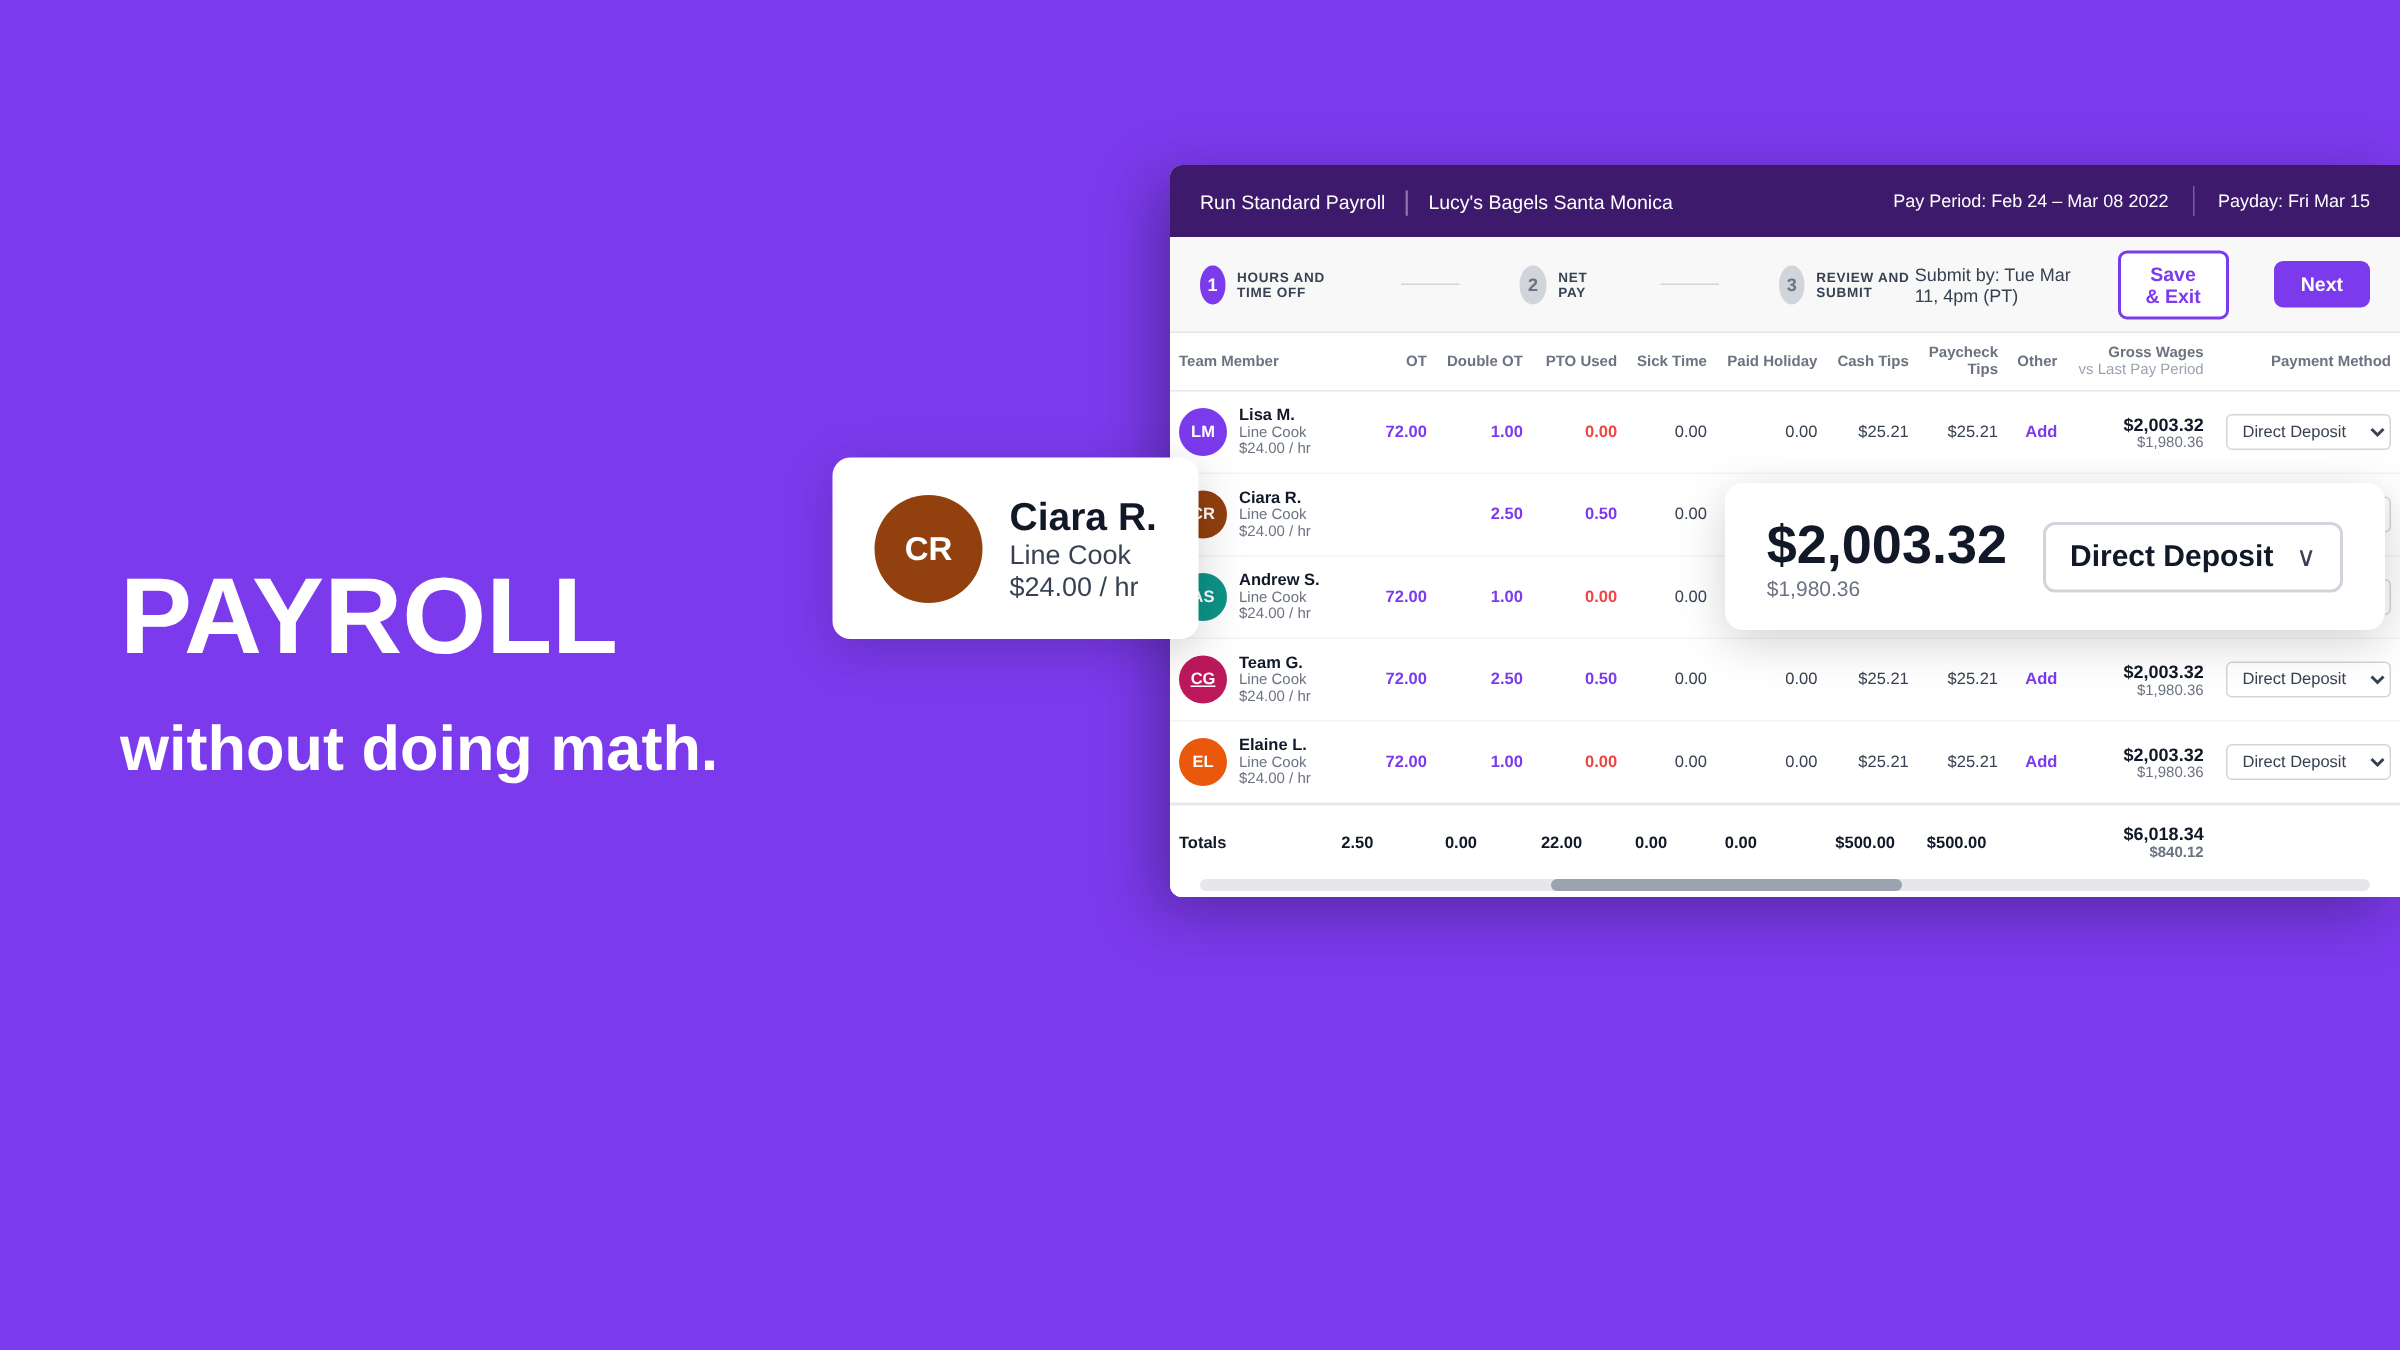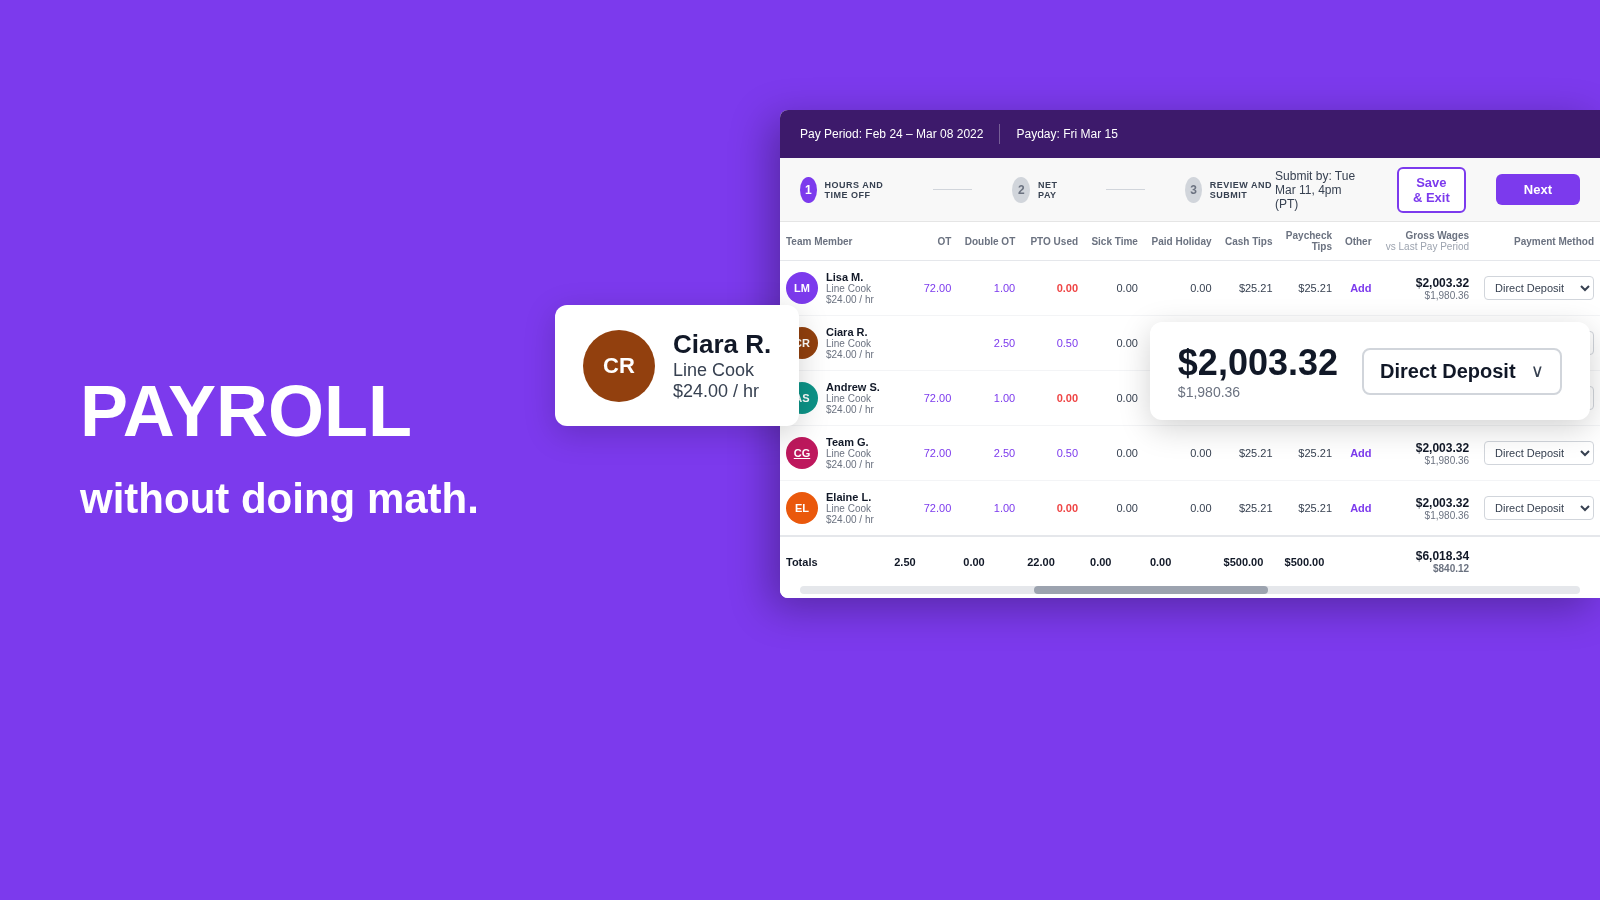--- a/index.html
+++ b/index.html
@@ -145,21 +145,21 @@
       padding: 6px 14px;
       border-radius: 6px;
       font-size: 13px;
       font-weight: 600;
       cursor: pointer;
     }
     .btn-next {
       background: #7c3aed;
       color: white;
       border: none;
-      padding: 8px 28px;
+      padding: 8px 18px;
       border-radius: 6px;
       font-size: 13px;
       font-weight: 600;
       cursor: pointer;
     }
 
     
     .table-container {
       overflow-x: auto;
       background: white;
@@ -218,21 +218,21 @@
       color: #111827;
     }
     .employee-info .role {
       font-size: 10px;
       color: #6b7280;
     }
     .employee-info .rate {
       font-size: 10px;
       color: #6b7280;
     }
-    .val-purple { color: #7c3aed; font-weight: 400; margin-left: 28px; }
+    .val-purple { color: #7c3aed; font-weight: 700; margin-left: 28px; }
     .val-red { color: #ef4444; font-weight: 600; }
     .gross-wages {
       text-align: right;
     }
     .gross-wages .current {
       font-weight: 700;
       font-size: 12px;
       color: #111827;
     }
     .gross-wages .previous {
@@ -380,20 +380,25 @@
 <body>
 
 <div class="hero-text">
   <div class="hero-title">PAYROLL</div>
   <div class="hero-subtitle">without doing math.</div>
 </div>
 
 <div class="app-panel">
 
   <div class="top-bar">
+    <div class="top-bar-left">
+      <span>Run Standard Payroll</span>
+      <span class="top-bar-separator">|</span>
+      <span>Lucy's Bagels Santa Monica</span>
+    </div>
     <div class="top-bar-right">
       <span>Pay Period: Feb 24 – Mar 08 2022</span>
       <div class="top-bar-divider"></div>
       <span>Payday: Fri Mar 15</span>
     </div>
   </div>
 
   <div class="steps-bar">
     <div class="steps-left">
       <div class="step">

